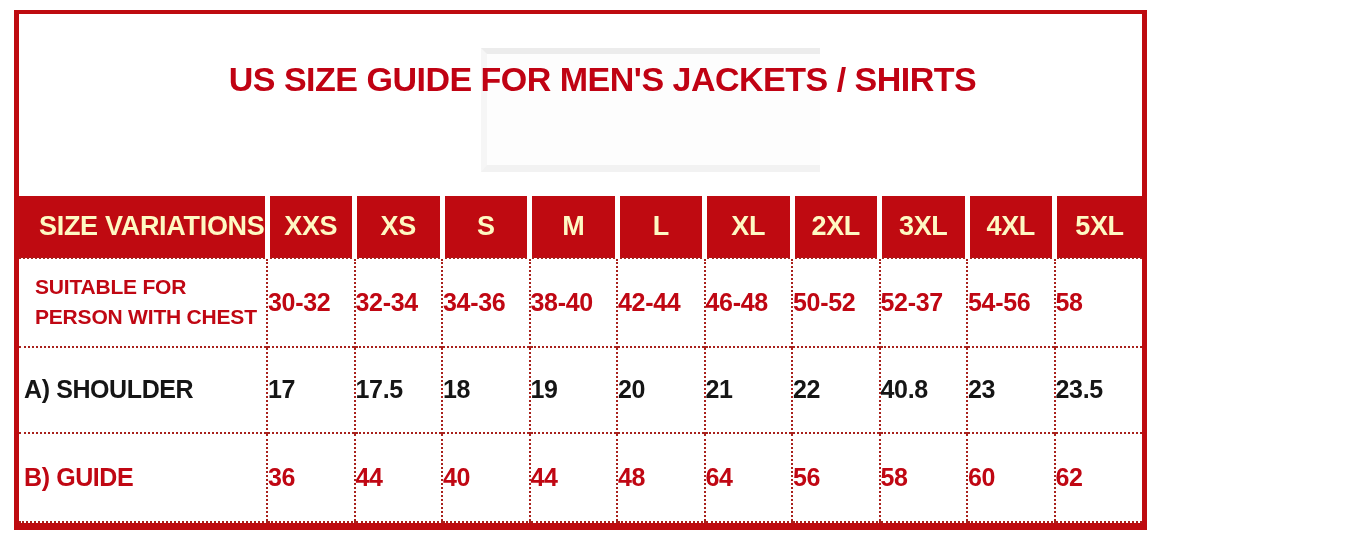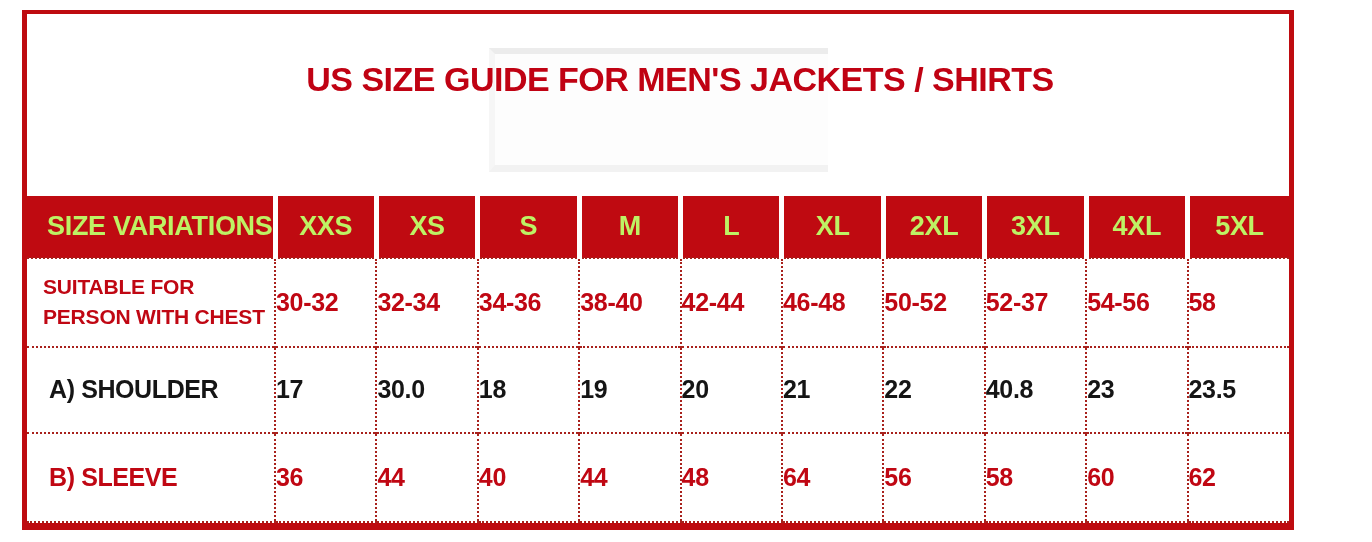--- a/index.html
+++ b/index.html
@@ -10,23 +10,23 @@
   .stage {
     position: relative;
     width: 1372px;
     height: 542px;
     background: #ffffff;
     font-family: "Liberation Sans", sans-serif;
     overflow: hidden;
   }
   .frame {
     position: absolute;
-    left: 22px;
+    left: 14px;
     top: 10px;
-    width: 1272px;
+    width: 1133px;
     height: 520px;
     box-sizing: border-box;
     border: 5px solid #be0b10;
     border-top-width: 4px;
     border-bottom-width: 7px;
     background: #ffffff;
   }
   
   .ghost {
     position: absolute;
@@ -66,21 +66,21 @@
     table-layout: fixed;
   }
   col.label-col { width: 248px; }
   .size-grid thead tr { height: 62px; }
   .size-grid tbody tr.r0 { height: 67px; }
   .size-grid tbody tr.r1 { height: 65px; }
   .size-grid tbody tr.r2 { height: 67px; }
   .size-grid tbody tr.r3 { height: 65px; }
   .size-grid th {
     background: #bf0a11;
-    color: #bef264;
+    color: #fef9c3;
     font-size: 27px;
     font-weight: bold;
     text-align: center;
     border-left: 5px solid #ffffff;
     padding: 0;
     letter-spacing: -0.3px;
   }
   .size-grid th:first-child {
     border-left: none;
     text-align: left;
@@ -94,21 +94,21 @@
     vertical-align: middle;
     font-size: 25px;
     font-weight: bold;
     color: #151515;
     padding: 0;
     letter-spacing: -0.3px;
   }
   .size-grid td:first-child {
     border-left: none;
     text-align: left;
-    padding-left: 22px;
+    padding-left: 5px;
   }
   .size-grid tbody tr:last-child td {
     border-bottom: 2px dotted #a8211c;
   }
   .size-grid td.red-text { color: #c00713; }
   .size-grid td.label-cell { font-size: 25px; letter-spacing: -0.4px; }
   .size-grid td.suitable-cell {
     font-size: 21px;
     line-height: 30px;
     padding-left: 16px;
@@ -162,32 +162,32 @@
               <td class="red-text">42-44</td>
               <td class="red-text">46-48</td>
               <td class="red-text">50-52</td>
               <td class="red-text">52-37</td>
               <td class="red-text">54-56</td>
               <td class="red-text">58</td>
             </tr>
             <tr class="r1">
               <td class="label-cell">A) SHOULDER</td>
               <td>17</td>
-              <td>30.0</td>
+              <td>17.5</td>
               <td>18</td>
               <td>19</td>
               <td>20</td>
               <td>21</td>
               <td>22</td>
               <td>40.8</td>
               <td>23</td>
               <td>23.5</td>
             </tr>
             <tr class="r2">
-              <td class="label-cell red-text">B) SLEEVE</td>
+              <td class="label-cell red-text">B) GUIDE</td>
               <td class="red-text">36</td>
               <td class="red-text">44</td>
               <td class="red-text">40</td>
               <td class="red-text">44</td>
               <td class="red-text">48</td>
               <td class="red-text">64</td>
               <td class="red-text">56</td>
               <td class="red-text">58</td>
               <td class="red-text">60</td>
               <td class="red-text">62</td>

